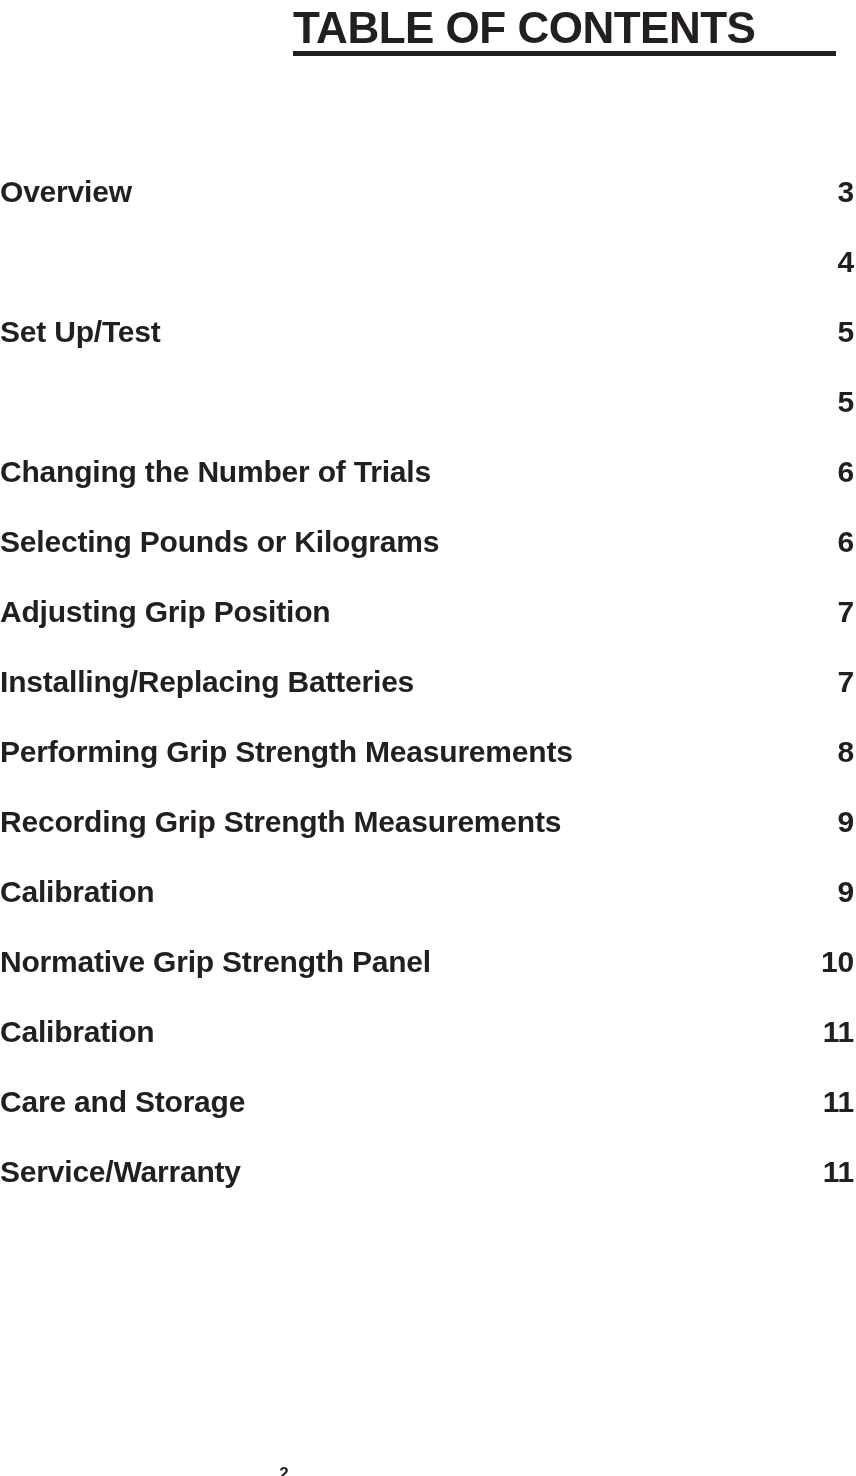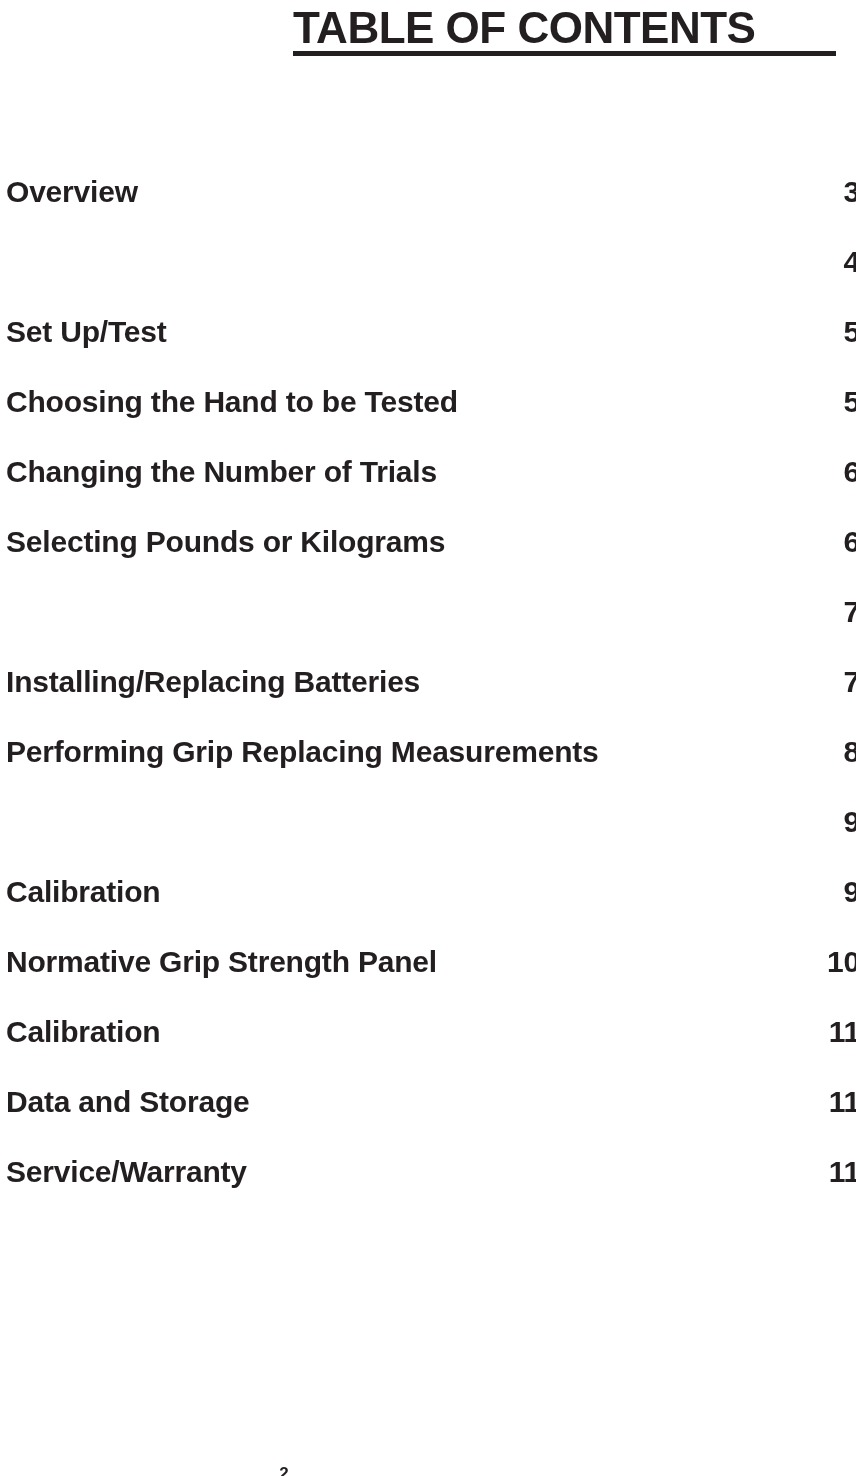--- a/index.html
+++ b/index.html
@@ -49,21 +49,21 @@
     left: 293px;
     top: 47px;
     width: 543px;
     height: 5px;
     background: #231f20;
   }
 
   
   .toc-list {
     position: absolute;
-    left: 6px;
+    left: 0;
     top: 160px;
     width: 812px;
   }
   .toc-entry {
     position: relative;
     height: 70px;
     width: 856px;
   }
   .entry-title {
     position: absolute;
@@ -119,59 +119,60 @@
         <span class="entry-page">3</span>
       </div>
       <div class="toc-entry">
         <span class="entry-page">4</span>
       </div>
       <div class="toc-entry">
         <span class="entry-title">Set Up/Test</span>
         <span class="entry-page">5</span>
       </div>
       <div class="toc-entry">
-        <span class="entry-title">Choosing the Hand to be Tested</span>
         <span class="entry-page">5</span>
       </div>
       <div class="toc-entry">
         <span class="entry-title">Changing the Number of Trials</span>
         <span class="entry-page">6</span>
       </div>
       <div class="toc-entry">
         <span class="entry-title">Selecting Pounds or Kilograms</span>
         <span class="entry-page">6</span>
       </div>
       <div class="toc-entry">
+        <span class="entry-title">Adjusting Grip Position</span>
         <span class="entry-page">7</span>
       </div>
       <div class="toc-entry">
         <span class="entry-title">Installing/Replacing Batteries</span>
         <span class="entry-page">7</span>
       </div>
       <div class="toc-entry">
-        <span class="entry-title">Performing Grip Replacing Measurements</span>
+        <span class="entry-title">Performing Grip Strength Measurements</span>
         <span class="entry-page">8</span>
       </div>
       <div class="toc-entry">
+        <span class="entry-title">Recording Grip Strength Measurements</span>
         <span class="entry-page">9</span>
       </div>
       <div class="toc-entry">
         <span class="entry-title">Calibration</span>
         <span class="entry-page">9</span>
       </div>
       <div class="toc-entry">
         <span class="entry-title">Normative Grip Strength Panel</span>
         <span class="entry-page">10</span>
       </div>
       <div class="toc-entry">
         <span class="entry-title">Calibration</span>
         <span class="entry-page">11</span>
       </div>
       <div class="toc-entry">
-        <span class="entry-title">Data and Storage</span>
+        <span class="entry-title">Care and Storage</span>
         <span class="entry-page">11</span>
       </div>
       <div class="toc-entry">
         <span class="entry-title">Service/Warranty</span>
         <span class="entry-page">11</span>
       </div>
     </div>
 
   <div class="footer-page-number">2</div>
 

